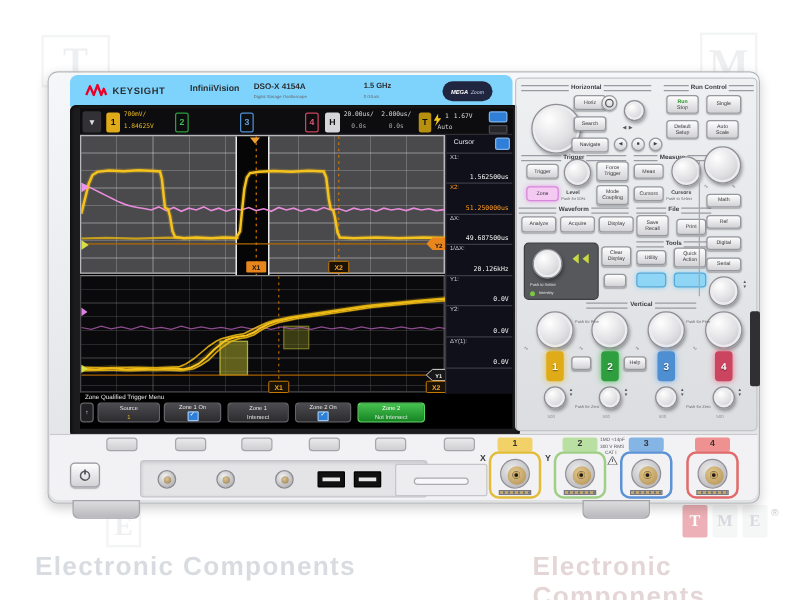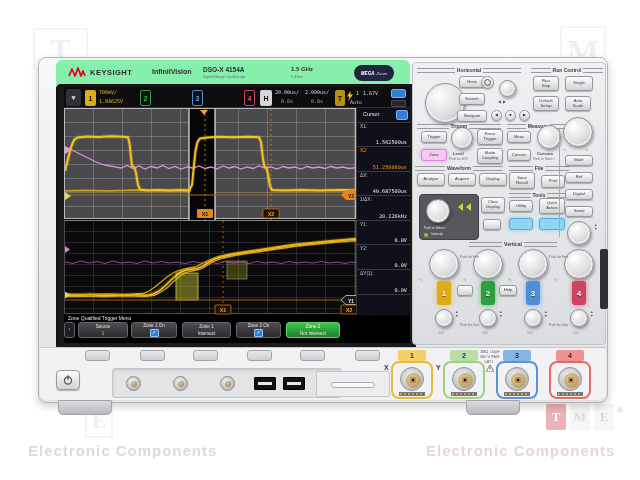--- a/index.html
+++ b/index.html
@@ -3,27 +3,27 @@
 <meta charset="utf-8">
 <style>
   html,body{margin:0;padding:0;background:#fff;}
   .stage{position:relative;width:640px;height:480px;background:#fff;overflow:hidden;
          font-family:"Liberation Sans",sans-serif;-webkit-font-smoothing:antialiased;}
   .a{position:absolute;box-sizing:border-box;}
   
   .ghost{display:flex;align-items:center;justify-content:center;
          font-family:"Liberation Serif",serif;color:#8d97a3;border:2px solid #aab3bc;
          opacity:.14;font-weight:bold;}
-  .wm-tag{font-size:15px;font-weight:bold;letter-spacing:1px;opacity:.55;}
+  .wm-tag{font-size:21px;font-weight:bold;letter-spacing:1px;opacity:.55;}
   .wm-box{display:flex;align-items:center;justify-content:center;font-family:"Liberation Serif",serif;
           font-size:13px;font-weight:bold;border-radius:2px;opacity:.35;}
   
   .body{background:linear-gradient(#f6f7f8,#e1e2e4);border:1px solid #b4b5b9;border-radius:8px;
         box-shadow:0 3px 9px rgba(0,0,0,.2);}
-  .brand{background:#86efac;border-radius:6px 6px 0 0;border-bottom:1px solid #d8d8da;text-align:center;}
+  .brand{background:#7dd3fc;border-radius:6px 6px 0 0;border-bottom:1px solid #d8d8da;text-align:center;}
   .brand-txt{color:#2d2d30;font-weight:bold;}
   .bezel{background:#1c1c1f;border-radius:5px;box-shadow:inset 0 0 4px #000;}
   .lcd{background:#000;overflow:hidden;font-family:"Liberation Sans",sans-serif;}
   .sb-box{display:flex;align-items:center;justify-content:center;font-size:7px;font-weight:bold;border-radius:2px;}
   .sb-txt{font-size:5px;color:#ddd;font-family:"DejaVu Sans Mono",monospace;white-space:nowrap;}
   .grid-u{background-color:#4a4a4d;background-image:
     repeating-linear-gradient(to right,transparent 0,transparent 28px,rgba(255,255,255,.20) 28px,rgba(255,255,255,.20) 29px),
     repeating-linear-gradient(to bottom,transparent 0,transparent 13px,rgba(255,255,255,.20) 13px,rgba(255,255,255,.20) 14px);
     border:1px solid #b9b9bd;}
   .grid-l{background-color:#0a0a0c;background-image:

